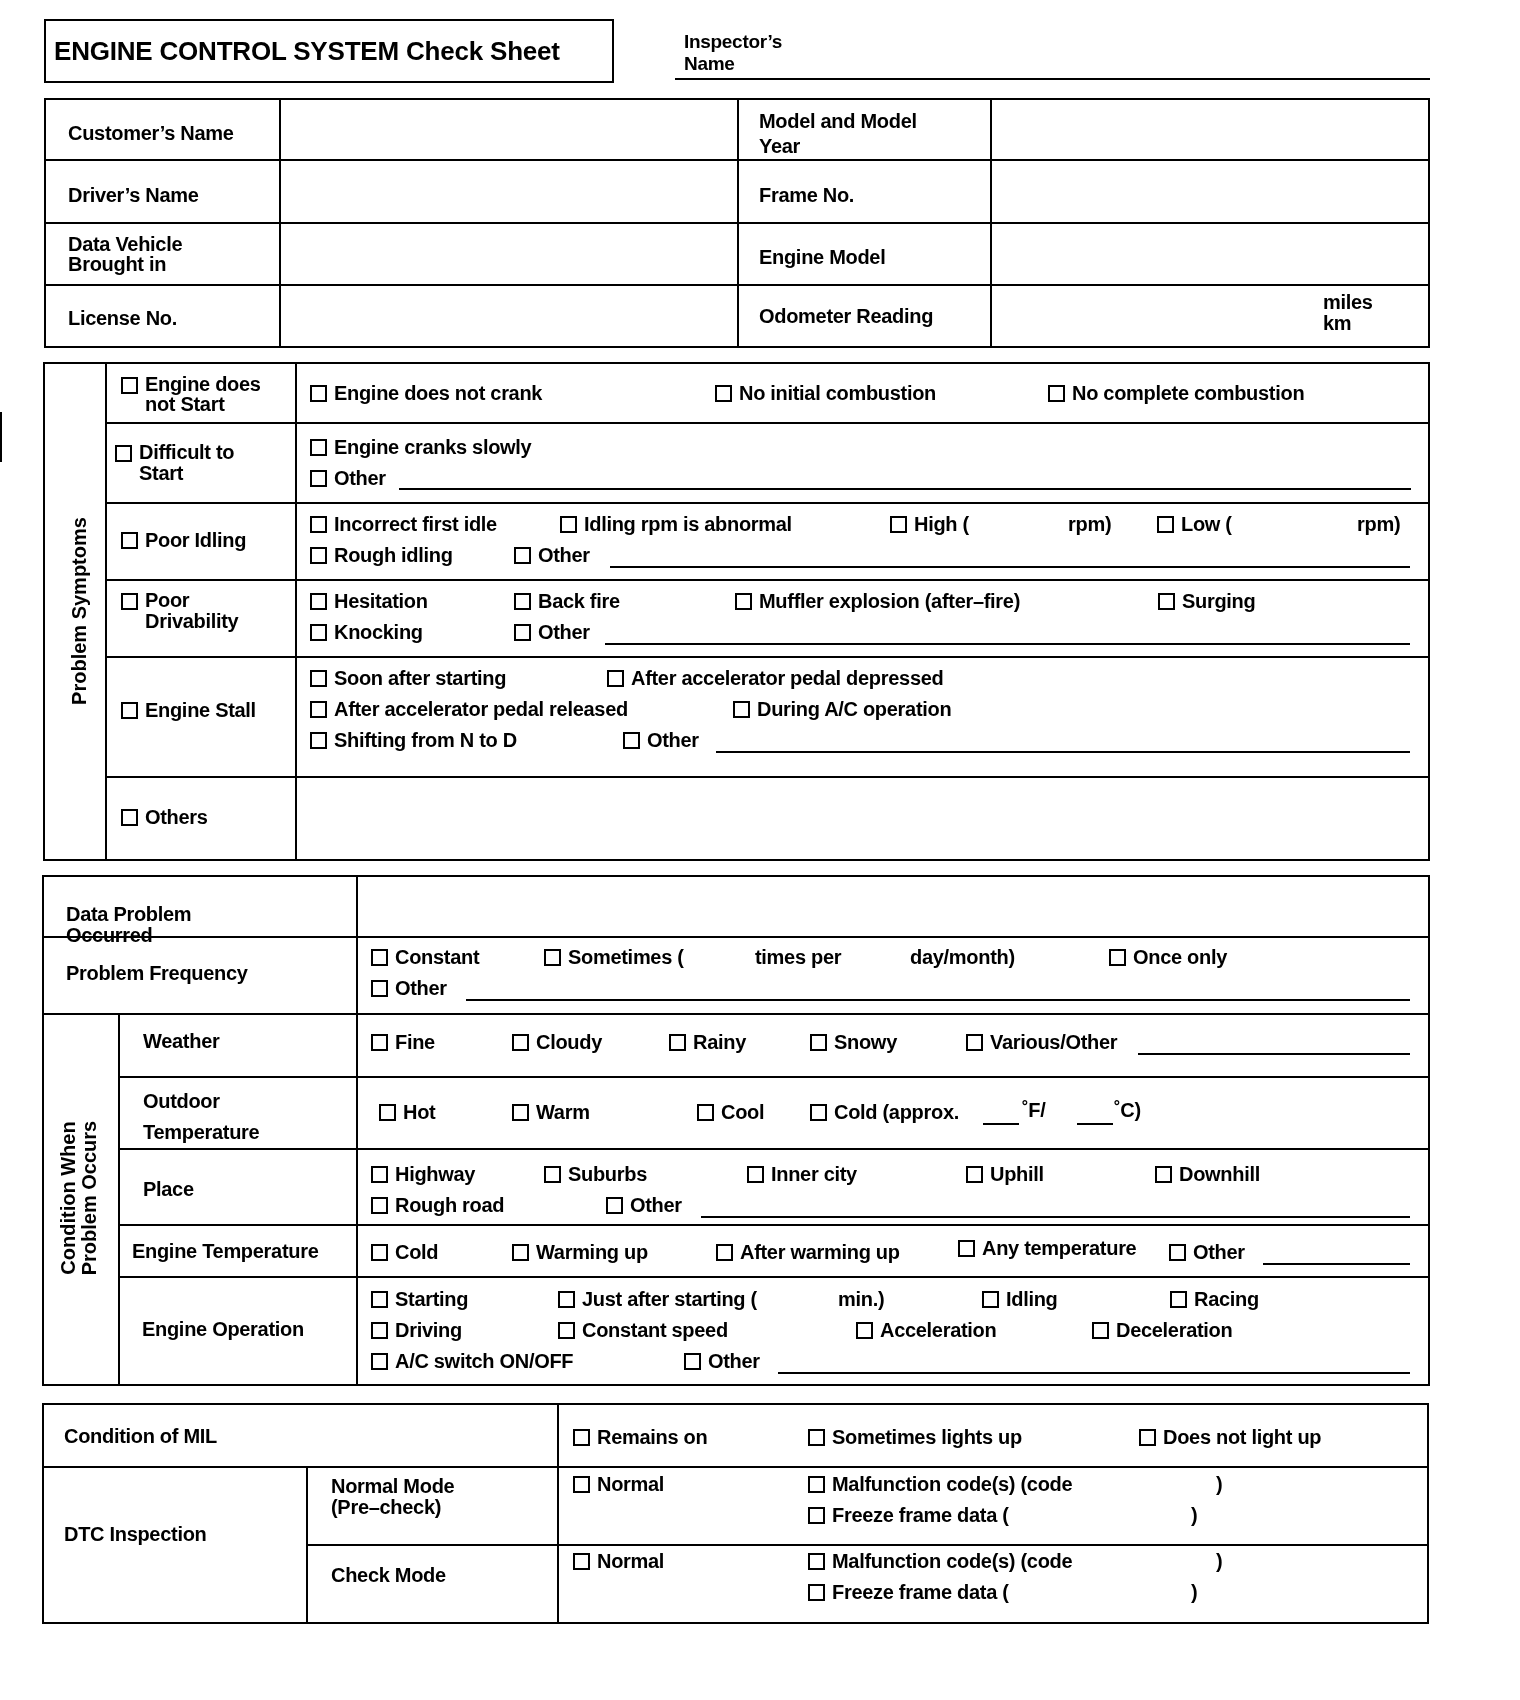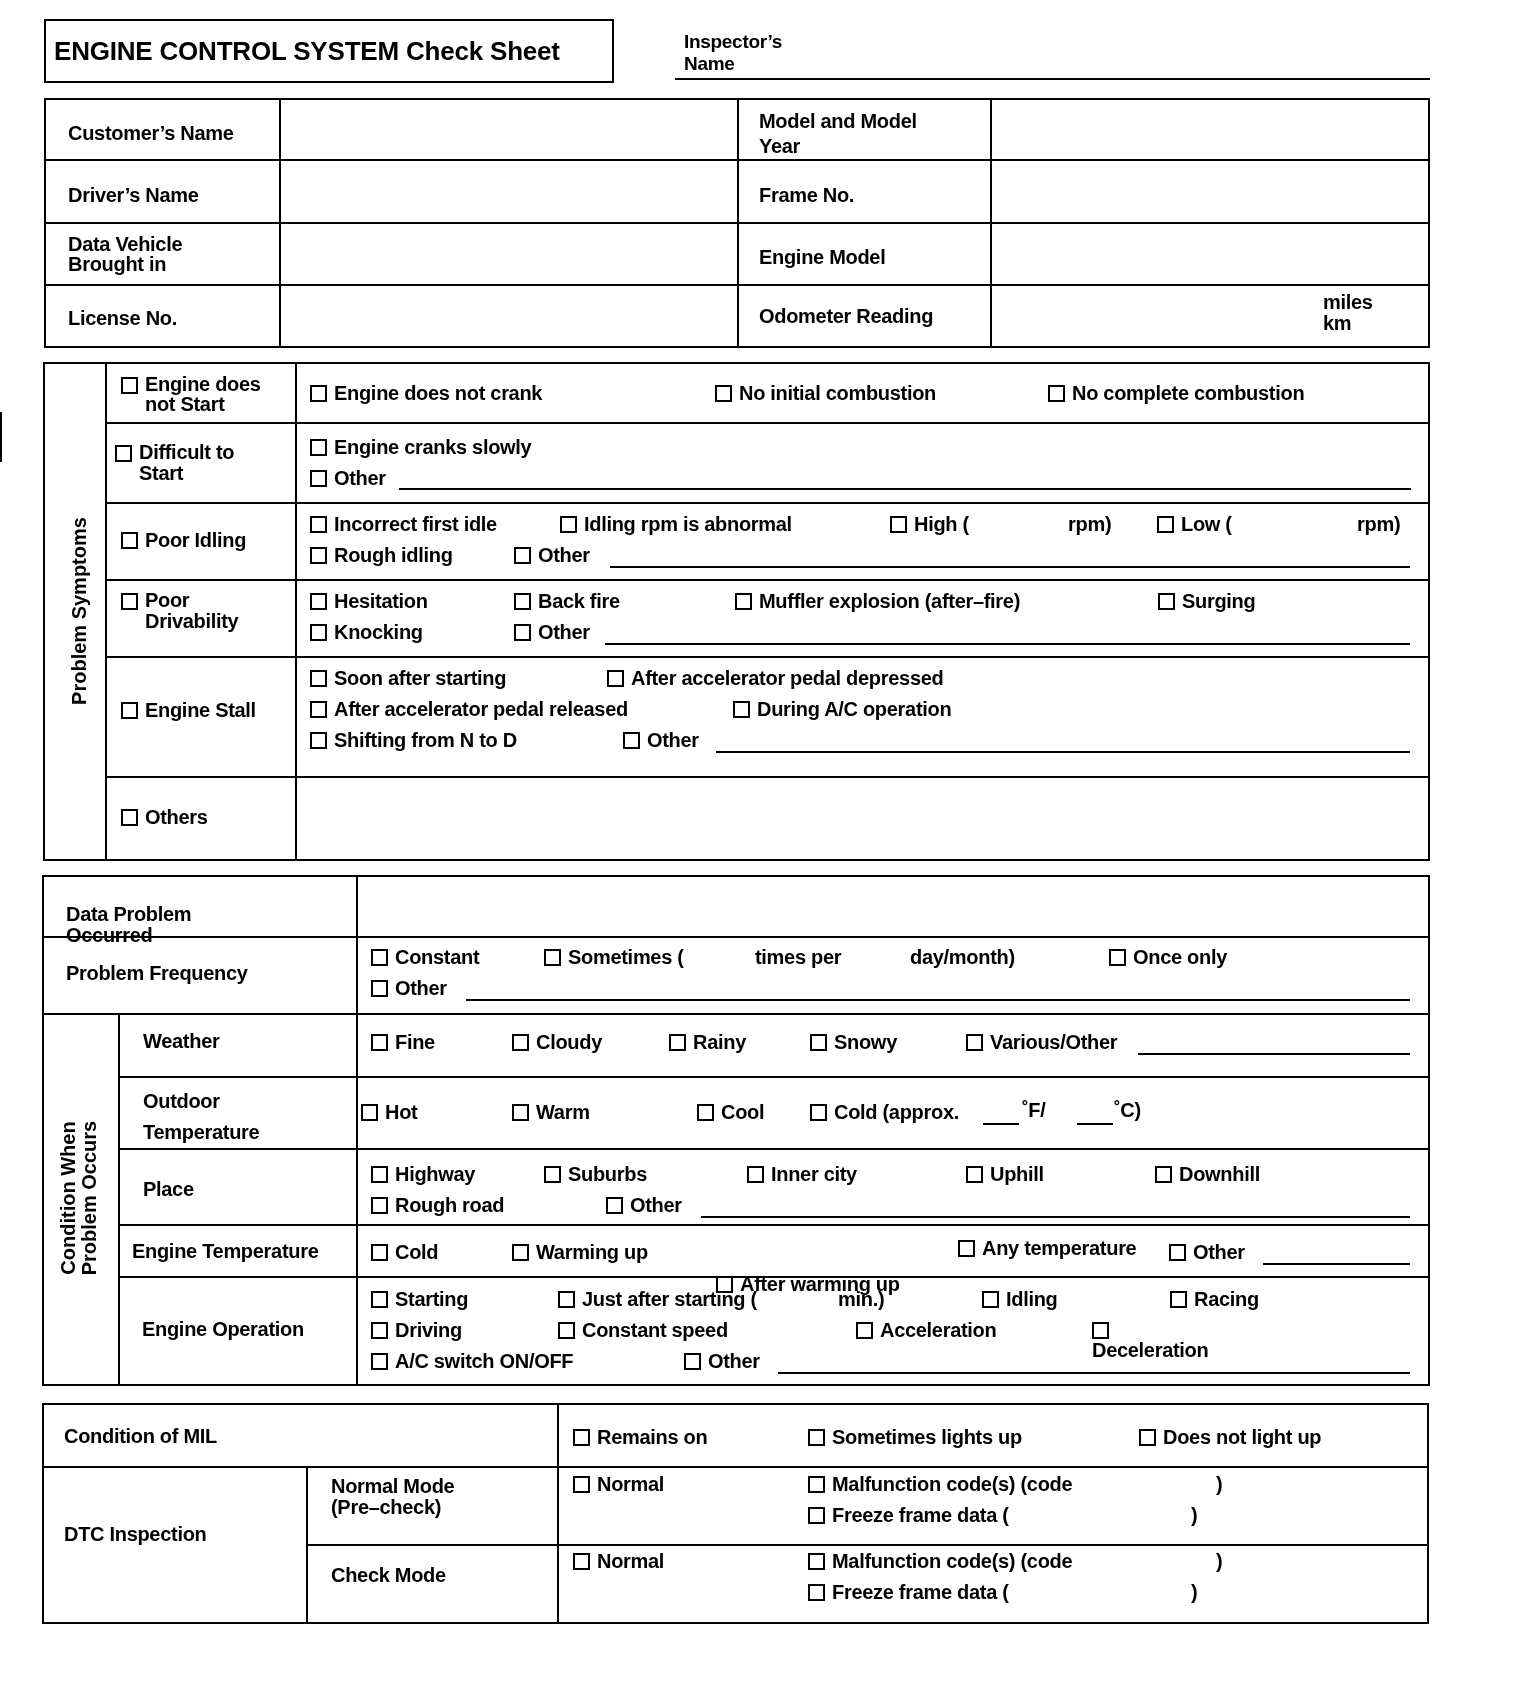--- a/index.html
+++ b/index.html
@@ -257,21 +257,21 @@
     <span class="cbl">Snowy</span>
   </div>
 <div class="chk" style="left:966px;top:1031px;">
     <span class="cb"></span>
     <span class="cbl">Various/Other</span>
   </div>
 <div class="fill" style="left:1138px;top:1053px;width:272px;"></div>
 
 <div class="txt two" style="left:143px;top:1086px;line-height:31px;">Outdoor
 Temperature</div>
-<div class="chk" style="left:353px;top:1101px;padding-left:8px;">
+<div class="chk" style="left:371px;top:1101px;padding-left:8px;">
     <span class="cb"></span>
     <span class="cbl">Hot</span>
   </div>
 <div class="chk" style="left:512px;top:1101px;">
     <span class="cb"></span>
     <span class="cbl">Warm</span>
   </div>
 <div class="chk" style="left:669px;top:1101px;padding-left:28px;">
     <span class="cb"></span>
     <span class="cbl">Cool</span>
@@ -318,21 +318,21 @@
 
 <div class="txt" style="left:132px;top:1240px;">Engine Temperature</div>
 <div class="chk" style="left:371px;top:1241px;">
     <span class="cb"></span>
     <span class="cbl">Cold</span>
   </div>
 <div class="chk" style="left:512px;top:1241px;">
     <span class="cb"></span>
     <span class="cbl">Warming up</span>
   </div>
-<div class="chk" style="left:716px;top:1241px;margin-top:32px;">
+<div class="chk" style="left:716px;top:1241px;">
     <span class="cb"></span>
     <span class="cbl">After warming up</span>
   </div>
 <div class="chk" style="left:958px;top:1237px;">
     <span class="cb"></span>
     <span class="cbl">Any temperature</span>
   </div>
 <div class="chk" style="left:1169px;top:1241px;">
     <span class="cb"></span>
     <span class="cbl">Other</span>
@@ -362,21 +362,21 @@
     <span class="cbl">Driving</span>
   </div>
 <div class="chk" style="left:558px;top:1319px;">
     <span class="cb"></span>
     <span class="cbl">Constant speed</span>
   </div>
 <div class="chk" style="left:856px;top:1319px;">
     <span class="cb"></span>
     <span class="cbl">Acceleration</span>
   </div>
-<div class="chk" style="left:1092px;top:1319px;flex-direction:column;">
+<div class="chk" style="left:1092px;top:1319px;">
     <span class="cb"></span>
     <span class="cbl">Deceleration</span>
   </div>
 <div class="chk" style="left:371px;top:1350px;">
     <span class="cb"></span>
     <span class="cbl">A/C switch ON/OFF</span>
   </div>
 <div class="chk" style="left:684px;top:1350px;">
     <span class="cb"></span>
     <span class="cbl">Other</span>

